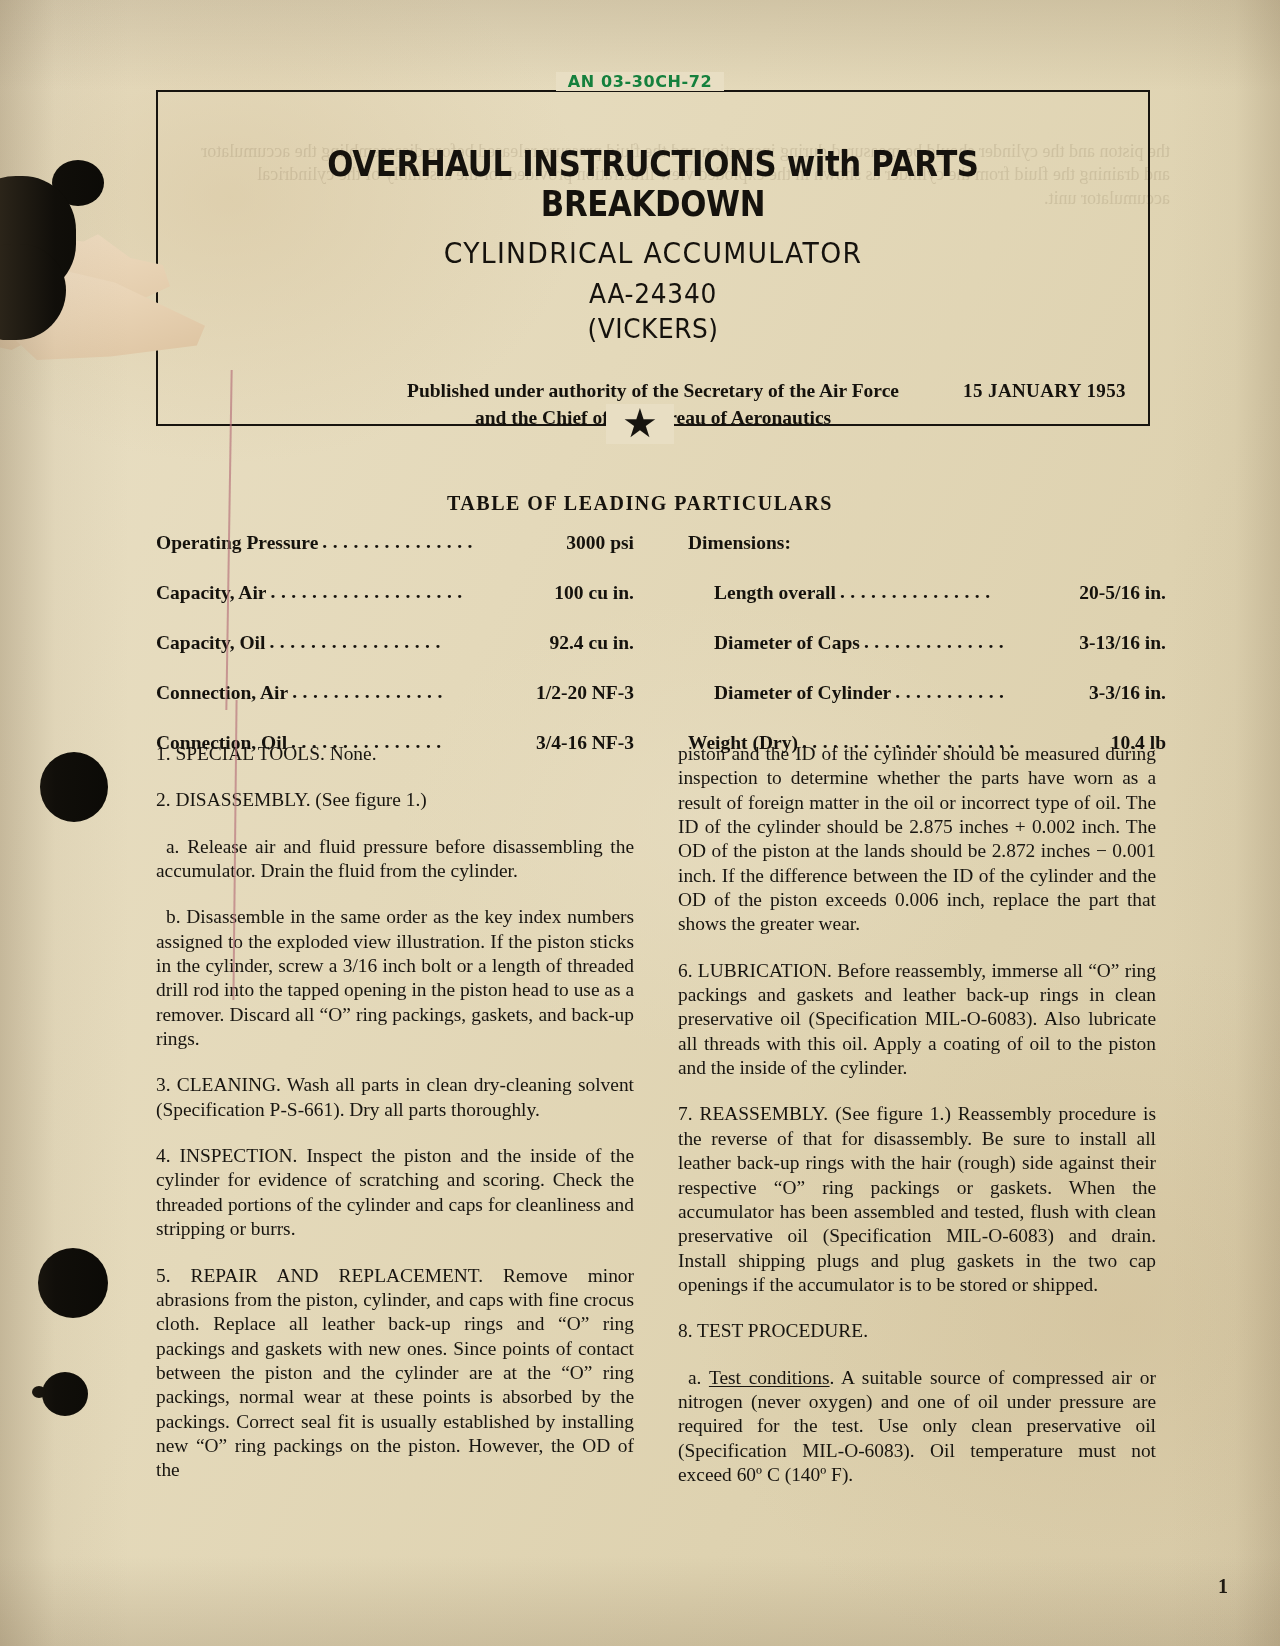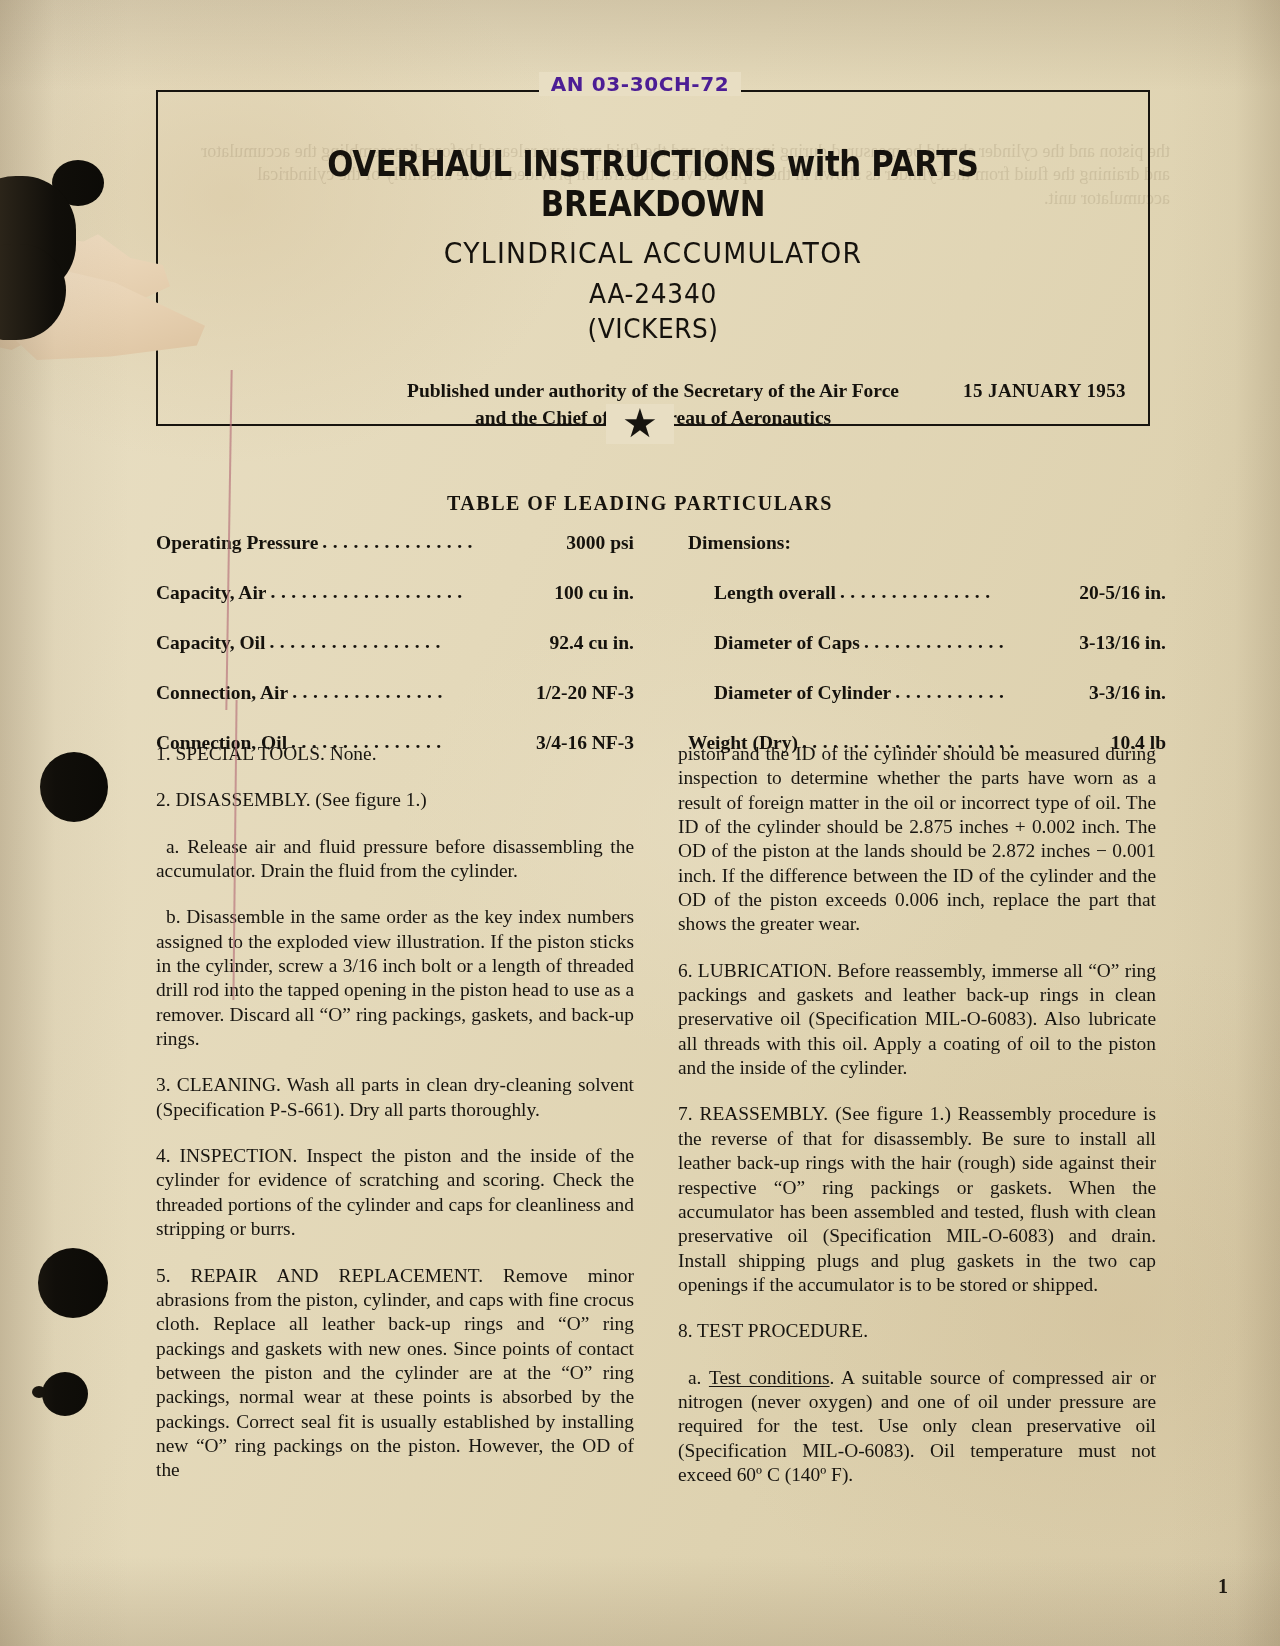--- a/index.html
+++ b/index.html
@@ -53,23 +53,23 @@
     right: 0;
     top: 72px;
     text-align: center;
     z-index: 5;
   }
   .doc-number span {
     background: #e8dec3;
     padding: 0 12px;
     font-family: "DejaVu Sans", sans-serif;
     font-weight: bold;
-    font-size: 20px;
+    font-size: 16px;
     letter-spacing: .6px;
-    color: #4c1d95;
+    color: #15803d;
   }
   .star-wrap {
     position: absolute;
     left: 0;
     right: 0;
     top: 404px;
     text-align: center;
     z-index: 6;
     line-height: 0;
   }

